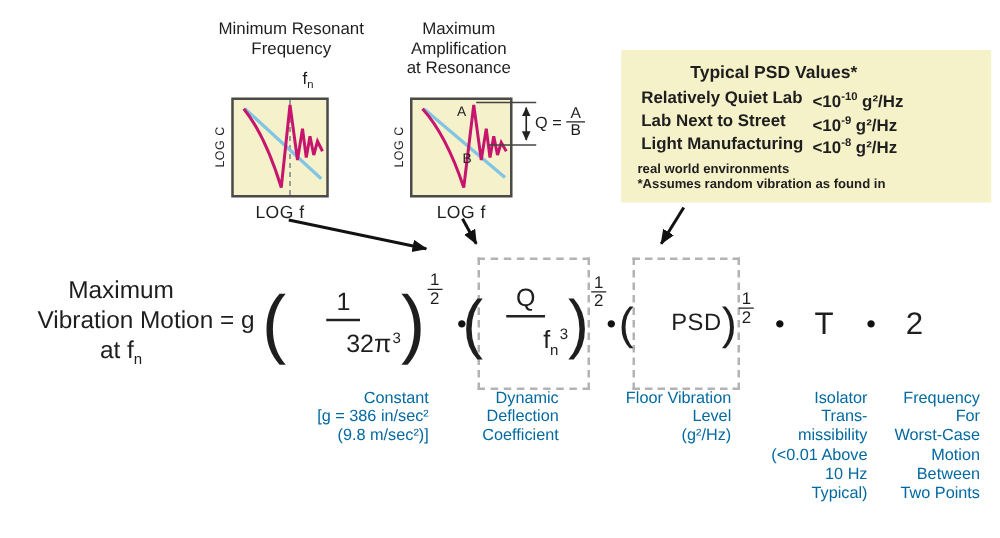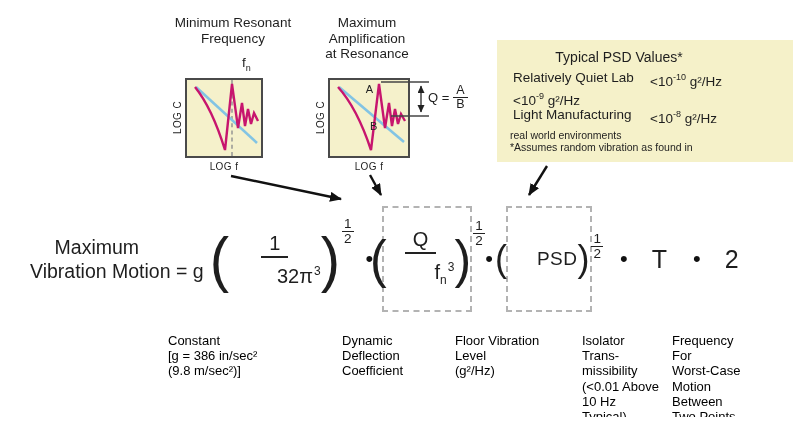--- a/index.html
+++ b/index.html
@@ -11,29 +11,29 @@
   
   .chart-title{font-size:13.5px;line-height:15.5px;text-align:center;color:#1e1e1e;}
   .chart-box{
     position:absolute;background:#f5f1cb;border:2px solid #4a4a4a;box-sizing:border-box;
   }
   .chart-box svg{display:block;width:100%;height:100%;}
   .vlabel{
     position:absolute;font-size:10px;letter-spacing:.4px;text-align:center;
     transform:rotate(-90deg);white-space:nowrap;
   }
-  .hlabel{position:absolute;font-size:10px;letter-spacing:.4px;text-align:center;}
+  .hlabel{position:absolute;font-size:14px;letter-spacing:.4px;text-align:center;}
   .fn-label{position:absolute;font-size:13.5px;}
   .fn-label sub{font-size:9px;}
   .qab{position:absolute;display:flex;align-items:center;gap:4px;font-size:13px;}
   .qab .frac{display:flex;flex-direction:column;align-items:center;font-size:12.5px;line-height:13px;}
   .qab .frac .num{border-bottom:1.3px solid #222;padding:0 3px;}
   
   .psd-panel{
-    position:absolute;left:497px;top:40px;width:296px;height:122px;background:#f5f1c9;box-sizing:border-box;
+    position:absolute;left:497px;top:40px;width:296px;height:122px;background:#f5f1c9;box-sizing:border-box;font-weight:bold;
   }
   .psd-title{font-size:14px;text-align:center;padding:9px 52px 0 0;}
   .psd-rows{margin-top:5px;padding-left:16px;font-size:13.5px;line-height:15.2px;}
   .psd-row{display:flex;}
   .psd-row .lbl{width:137px;}
   .psd-row sup{font-size:9px;}
   .psd-foot{margin-top:3px;padding-left:13px;font-size:10.5px;line-height:12px;}
   
   .equation{
     position:absolute;left:30px;top:204px;height:110px;display:flex;align-items:center;
@@ -52,21 +52,21 @@
   .halfexp{display:inline-flex;flex-direction:column;align-items:center;font-size:13.5px;line-height:14px;margin-left:2px;}
   .halfexp .hd{border-top:1.5px solid #222;padding:0 2px;}
   .term{display:flex;align-items:center;}
   .bullet{font-size:22px;color:#111;}
   .dashedbox{
     border:2px dashed #b3b3b3;box-sizing:border-box;height:106px;display:flex;
     align-items:center;justify-content:center;
   }
   .tbig{font-size:25px;}
   
-  .tlabel{position:absolute;top:333px;font-size:13px;line-height:15.2px;text-align:left;color:#000000;}
+  .tlabel{position:absolute;top:310px;font-size:13px;line-height:15.2px;text-align:right;color:#0369a1;}
   svg text{font-family:"Liberation Sans","DejaVu Sans",sans-serif;}
 </style>
 </head>
 <body>
 
 <div class="canvas">
 
   <svg class="abs" style="left:0;top:0;pointer-events:none;z-index:6;" width="800" height="430" viewBox="0 0 800 430">
     <defs>
       <marker id="ah" markerUnits="userSpaceOnUse" markerWidth="13" markerHeight="11" refX="11" refY="5" orient="auto">
@@ -126,37 +126,39 @@
   </div>
 
   <div class="psd-panel">
     <div class="psd-title">Typical PSD Values*</div>
     <div class="psd-rows">
       <div class="psd-row">
         <span class="lbl">Relatively Quiet Lab</span>
         <span><span>&lt;10</span><sup>-10</sup><span> g²/Hz</span></span>
       </div>
       <div class="psd-row">
+        <span class="lbl">Lab Next to Street</span>
         <span><span>&lt;10</span><sup>-9</sup><span> g²/Hz</span></span>
       </div>
       <div class="psd-row">
         <span class="lbl">Light Manufacturing</span>
         <span><span>&lt;10</span><sup>-8</sup><span> g²/Hz</span></span>
       </div>
     </div>
     <div class="psd-foot">
       <div>real world environments</div>
       <div>*Assumes random vibration as found in</div>
     </div>
   </div>
 
   <div class="equation">
     <div class="lhs">
       <div class="pad">Maximum</div>
       <div><span>Vibration Motion</span> <span>= g</span></div>
+      <div class="pad"><span>at f</span><sub>n</sub></div>
     </div>
 
     <span class="term" style="margin-left:6px;">
       <span class="bigparen">(</span>
       <span class="frac">
         <span class="num">1</span>
         <span class="den"><span>32π</span><sup>3</sup></span>
       </span>
       <span class="bigparen">)</span>
       <span class="halfexp" style="transform:translateY(-28px);">

